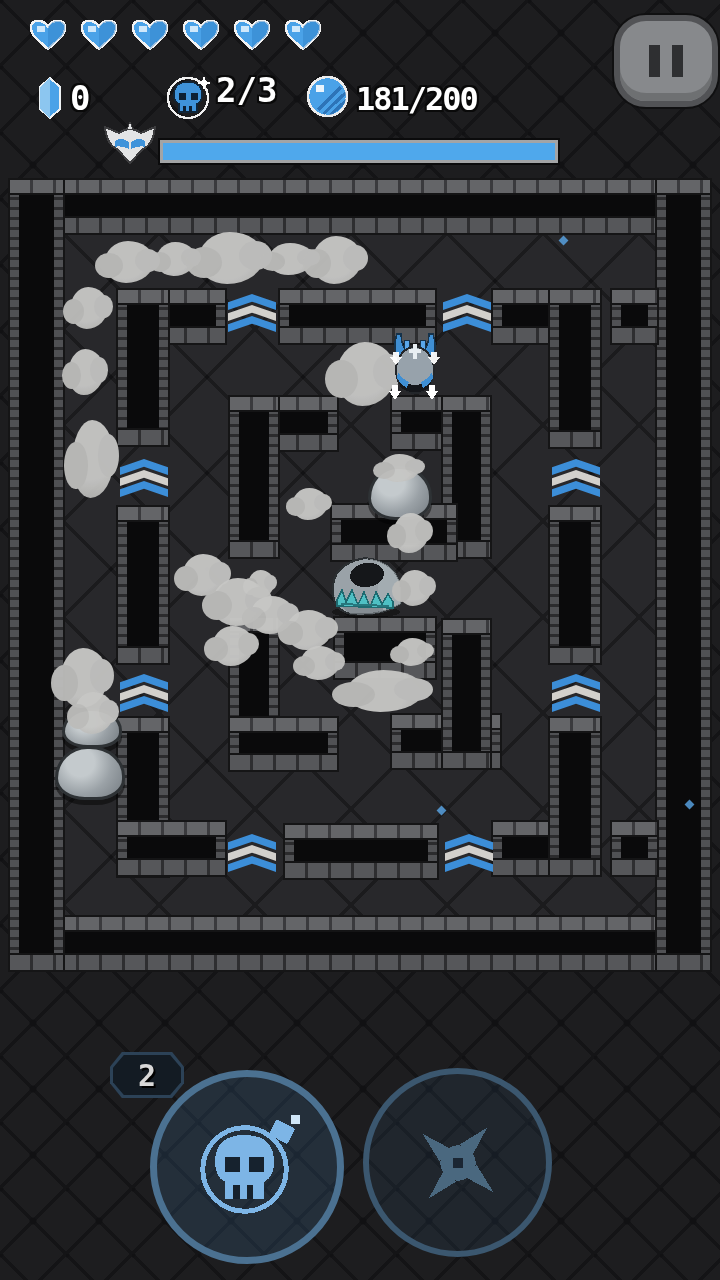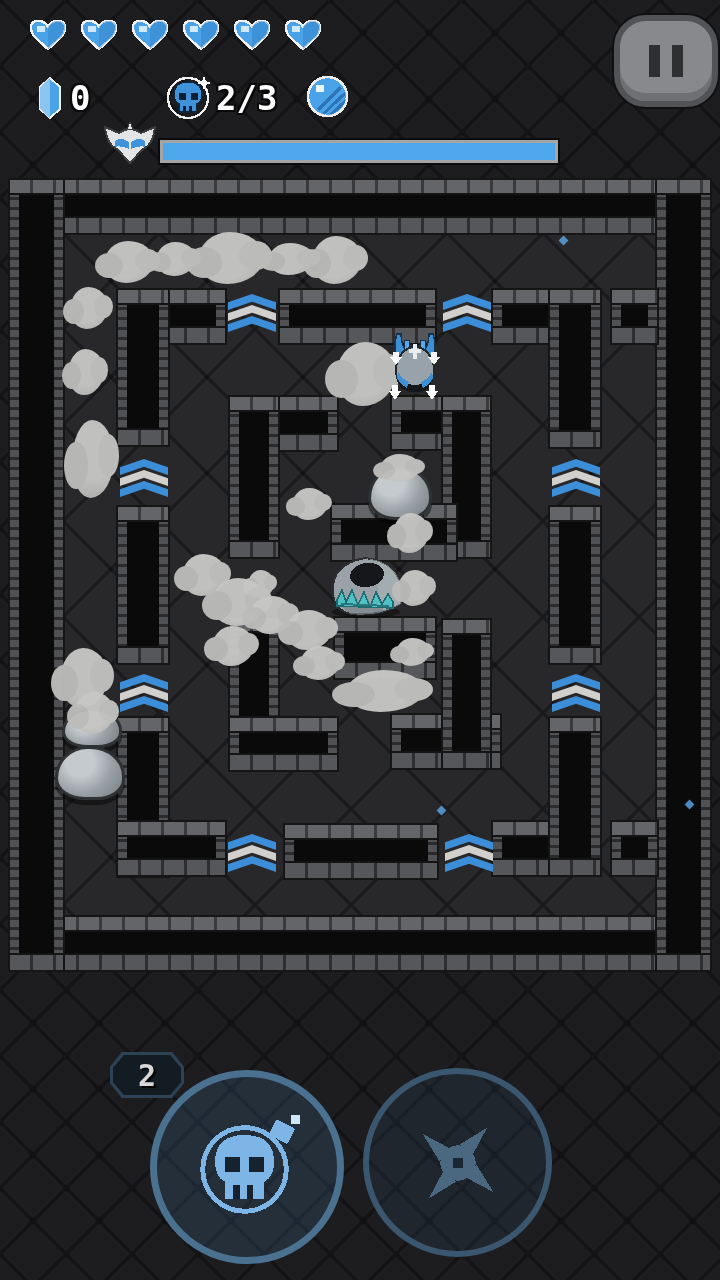--- a/index.html
+++ b/index.html
@@ -145,34 +145,35 @@
 
   <svg class="res-icon" style="left:166px;top:74px;width:46px;height:46px" viewBox="0 0 46 46" shape-rendering="crispEdges">
     <circle cx="22" cy="24" r="20" fill="none" stroke="#f0f0f0" stroke-width="2.5"></circle>
     <path d="M22 8 Q36 8 36 21 Q36 28 31 30 L31 38 L13 38 L13 30 Q8 28 8 21 Q8 8 22 8 Z" fill="#3f93da" stroke="#0f2437" stroke-width="1.5"></path>
     <rect x="13" y="19" width="7" height="7" fill="#0d2033"></rect>
     <rect x="25" y="19" width="7" height="7" fill="#0d2033"></rect>
     <rect x="17" y="32" width="3" height="6" fill="#0d2033"></rect>
     <rect x="23" y="32" width="3" height="6" fill="#0d2033"></rect>
     <path d="M38 2 L40 7 L45 9 L40 11 L38 16 L36 11 L31 9 L36 7 Z" fill="#ffffff"></path>
   </svg>
-  <span class="px res-val" style="left:216px;top:76px">2/3</span>
+  <span class="px res-val" style="left:216px;top:68px">2/3</span>
 
   <svg class="res-icon" style="left:306px;top:75px;width:43px;height:43px" viewBox="0 0 42 42" shape-rendering="crispEdges">
     <defs>
         <clipPath id="coinclip">
           <circle cx="21" cy="21" r="18"></circle>
         </clipPath>
       </defs>
     <circle cx="21" cy="21" r="19" fill="#4aa2e8" stroke="#ececec" stroke-width="2.5"></circle>
     <g clip-path="url(#coinclip)">
       <path d="M12 34 L34 12 M17 38 L39 17 M22 41 L42 22" stroke="#2d74b8" stroke-width="3" fill="none"></path>
     </g>
     <rect x="10" y="10" width="8" height="7" fill="#e9f4fc"></rect>
   </svg>
+  <span id="coin-val" class="px res-val" style="left:356px;top:77px">181/200</span>
 
   <svg class="boss-icon" viewBox="0 0 54 50" shape-rendering="crispEdges">
     <path d="M27 44 L14 30 Q4 26 2 8 L16 14 Q22 10 27 10 Q32 10 38 14 L52 8 Q50 26 40 30 Z" fill="#e3e4e5" stroke="#3c3c3e" stroke-width="2"></path>
     <path d="M24 10 L27 3 L30 10 Z" fill="#e3e4e5" stroke="#3c3c3e" stroke-width="1"></path>
     <path d="M12 22 Q20 17 26 24 L26 30 Q18 26 12 28 Z" fill="#3f93da"></path>
     <path d="M42 22 Q34 17 28 24 L28 30 Q36 26 42 28 Z" fill="#3f93da"></path>
   </svg>
   <div class="boss-bar">
     <div id="boss-fill" class="boss-fill" style="width: 100%;"></div>
   </div>

